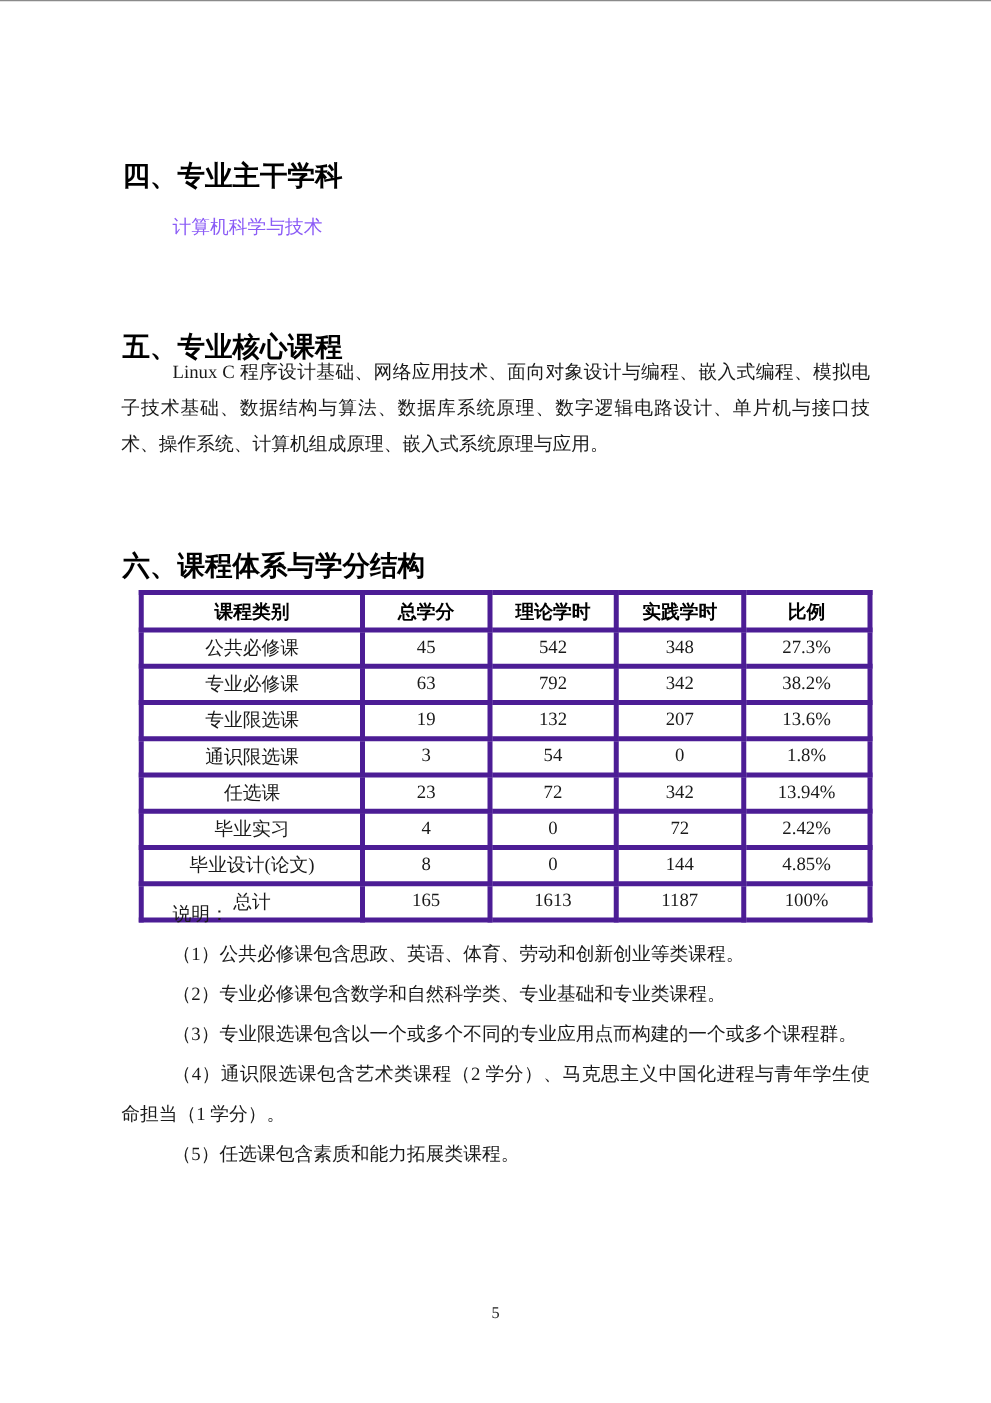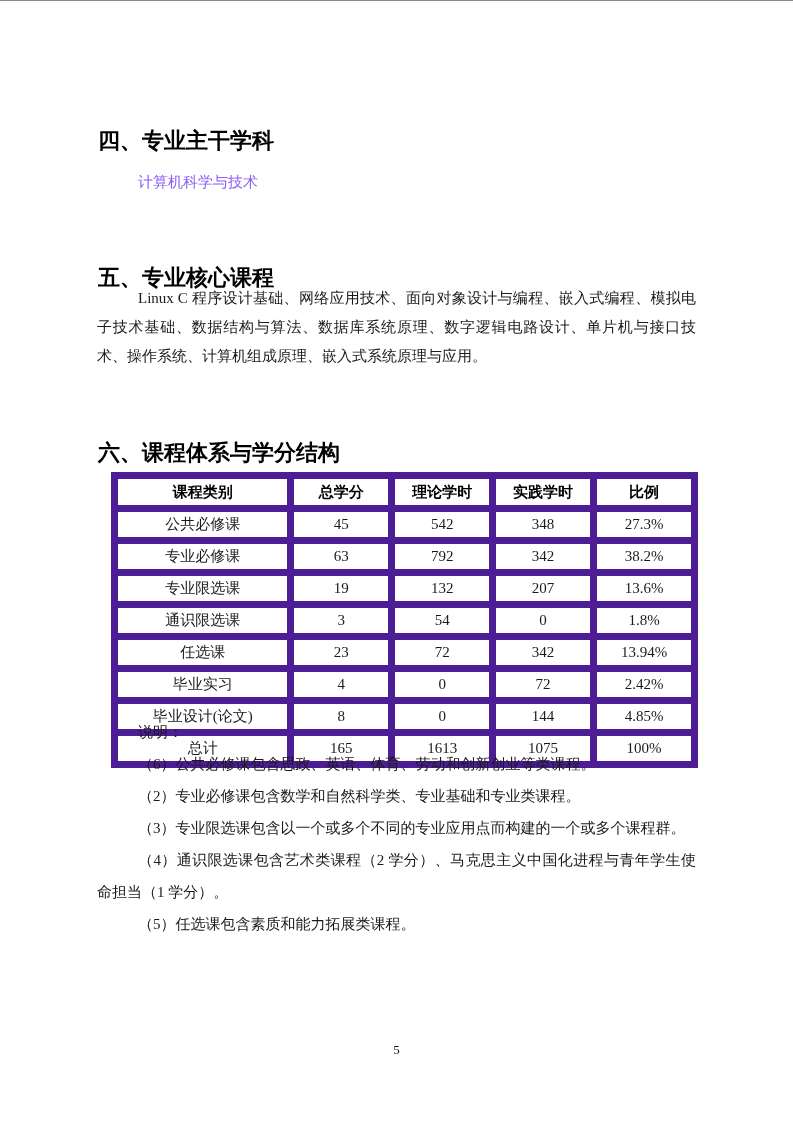--- a/index.html
+++ b/index.html
@@ -34,21 +34,21 @@
     font-size:15px; line-height:29px;
     text-align:justify; text-indent:41px; color:#1a1a1a;
   }
   #section5-body { top:284px; }
   .credit-table-wrap { position:absolute; top:472px; left:111px; width:587px; }
   table.credit-table {
     border-collapse:collapse; width:100%; table-layout:fixed;
     border:1px solid #000;
   }
   .credit-table th, .credit-table td {
-    border:7px solid #4c1d95;
+    border:4px solid #4c1d95;
     text-align:center; vertical-align:middle;
     font-size:15px; padding:0; height:25px; color:#1a1a1a;
   }
   .credit-table th { font-weight:700; height:26px; color:#000; }
   .col-cat { width:30.4%; }
   .col-n   { width:17.4%; }
   .notes-block {
     position:absolute; top:716px; left:97px; width:599px;
     font-size:15px; line-height:32px; color:#1a1a1a;
   }
@@ -139,30 +139,30 @@
           <td>毕业设计(论文)</td>
           <td>8</td>
           <td>0</td>
           <td>144</td>
           <td>4.85%</td>
         </tr>
         <tr>
           <td>总计</td>
           <td>165</td>
           <td>1613</td>
-          <td>1075</td>
+          <td>1187</td>
           <td>100%</td>
         </tr>
       </tbody>
     </table>
   </div>
 
   <div class="notes-block">
     <p>说明：</p>
-    <p>（6）公共必修课包含思政、英语、体育、劳动和创新创业等类课程。</p>
+    <p>（1）公共必修课包含思政、英语、体育、劳动和创新创业等类课程。</p>
     <p>（2）专业必修课包含数学和自然科学类、专业基础和专业类课程。</p>
     <p>（3）专业限选课包含以一个或多个不同的专业应用点而构建的一个或多个课程群。</p>
     <p>（4）通识限选课包含艺术类课程（2 学分）、马克思主义中国化进程与青年学生使命担当（1 学分）。</p>
     <p>（5）任选课包含素质和能力拓展类课程。</p>
   </div>
 
   <div class="page-number">5</div>
 </div>
 
 </body></html>

